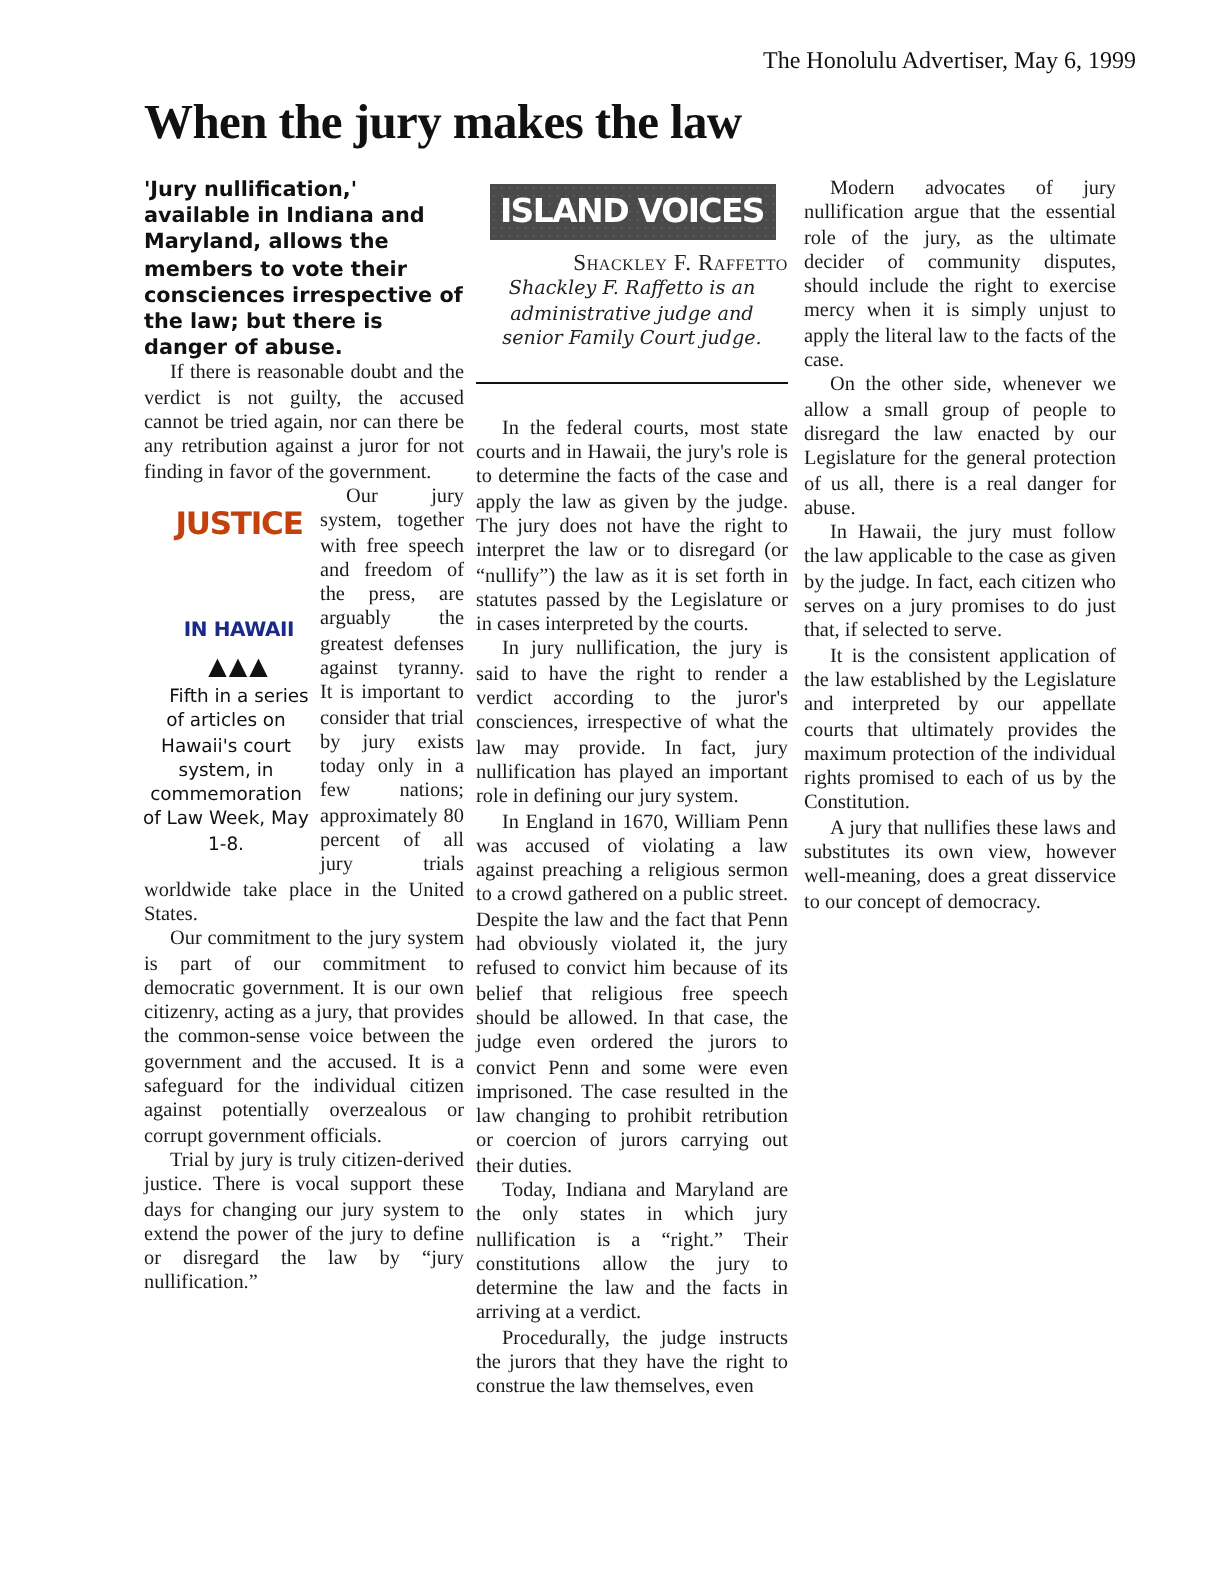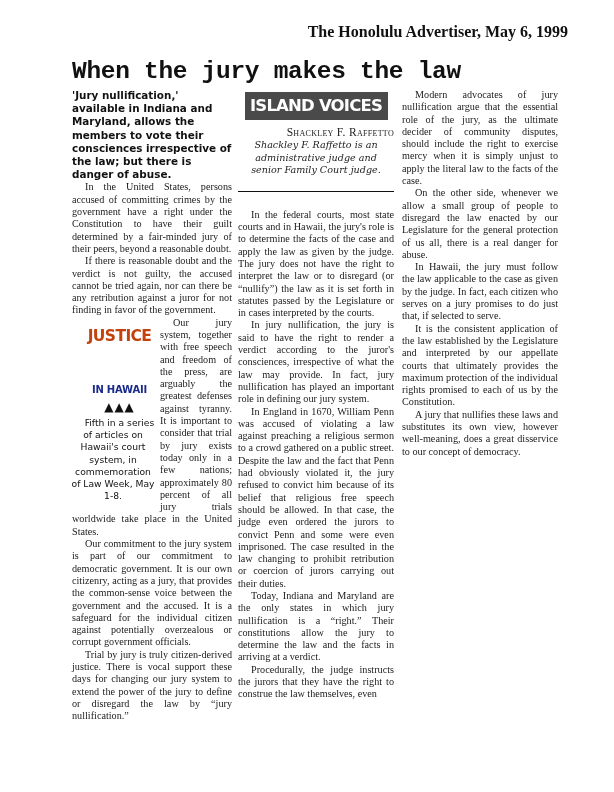--- a/index.html
+++ b/index.html
@@ -1,26 +1,26 @@
 <!DOCTYPE html>
 <html><head>
 <meta charset="utf-8">
 <style>
   * { margin: 0; padding: 0; box-sizing: border-box; }
   html, body { width: 614px; height: 792px; background: #ffffff; overflow: hidden; }
   body { position: relative; font-family: "Liberation Serif", serif; color: #1a1a1a; }
 
   .source {
     position: absolute; top: 23px; right: 46px;
-    font-family: "Liberation Serif", serif; font-weight: bold; font-size: 16px;
+    font-family: "Liberation Serif", serif; font-weight: normal; font-size: 12px;
     color: #111;
   }
   .headline {
-    position: absolute; top: 58px; left: 72px;
-    font-family: Liberation Mono, monospace; font-weight: bold;
+    position: absolute; top: 48px; left: 72px;
+    font-family: Liberation Serif, serif; font-weight: bold;
     font-size: 24.5px; letter-spacing: -0.3px; color: #111;
   }
 
   .col { position: absolute; top: 89px; text-align: justify; font-size: 10.2px; line-height: 12.3px; }
   .col p { text-indent: 13px; hyphens: none; }
   .col1 { left: 72px; width: 160px; }
   .col2 { left: 238px; width: 156px; }
   .col3 { left: 402px; width: 156px; }
 
   .deck {
@@ -59,21 +59,20 @@
   .rule { border-top: 1px solid #111; margin: 14px 0 17px; }
 </style>
 </head>
 <body>
 
 <div class="source">The Honolulu Advertiser, May 6, 1999</div>
 <h1 class="headline">When the jury makes the law</h1>
 
 <div class="col col1">
   <div class="deck">'Jury nullification,' available in Indiana and Maryland, allows the members to vote their consciences irrespective of the law; but there is danger of abuse.</div>
-  <p>In the United States, persons accused of committing crimes by the government have a right under the Constitution to have their guilt determined by a fair-minded jury of their peers, beyond a reasonable doubt.</p>
   <p>If there is reasonable doubt and the verdict is not guilty, the accused cannot be tried again, nor can there be any retribution against a juror for not finding in favor of the government.</p>
   <p>
     <span class="justice-box">
       <span style="display:block" class="justice-title">JUSTICE</span>
       <span style="display:block" class="justice-sub">IN HAWAII</span>
       <span style="display:block" class="justice-tri">▲▲▲</span>
       <span style="display:block" class="justice-desc">Fifth in a series of articles on Hawaii's court system, in commemoration of Law Week, May 1-8.</span>
     </span>
     <span>Our jury system, together with free speech and freedom of the press, are arguably the greatest defenses against tyranny. It is important to consider that trial by jury exists today only in a few nations; approximately 80 percent of all jury trials worldwide take place in the United States.</span>
   </p>

